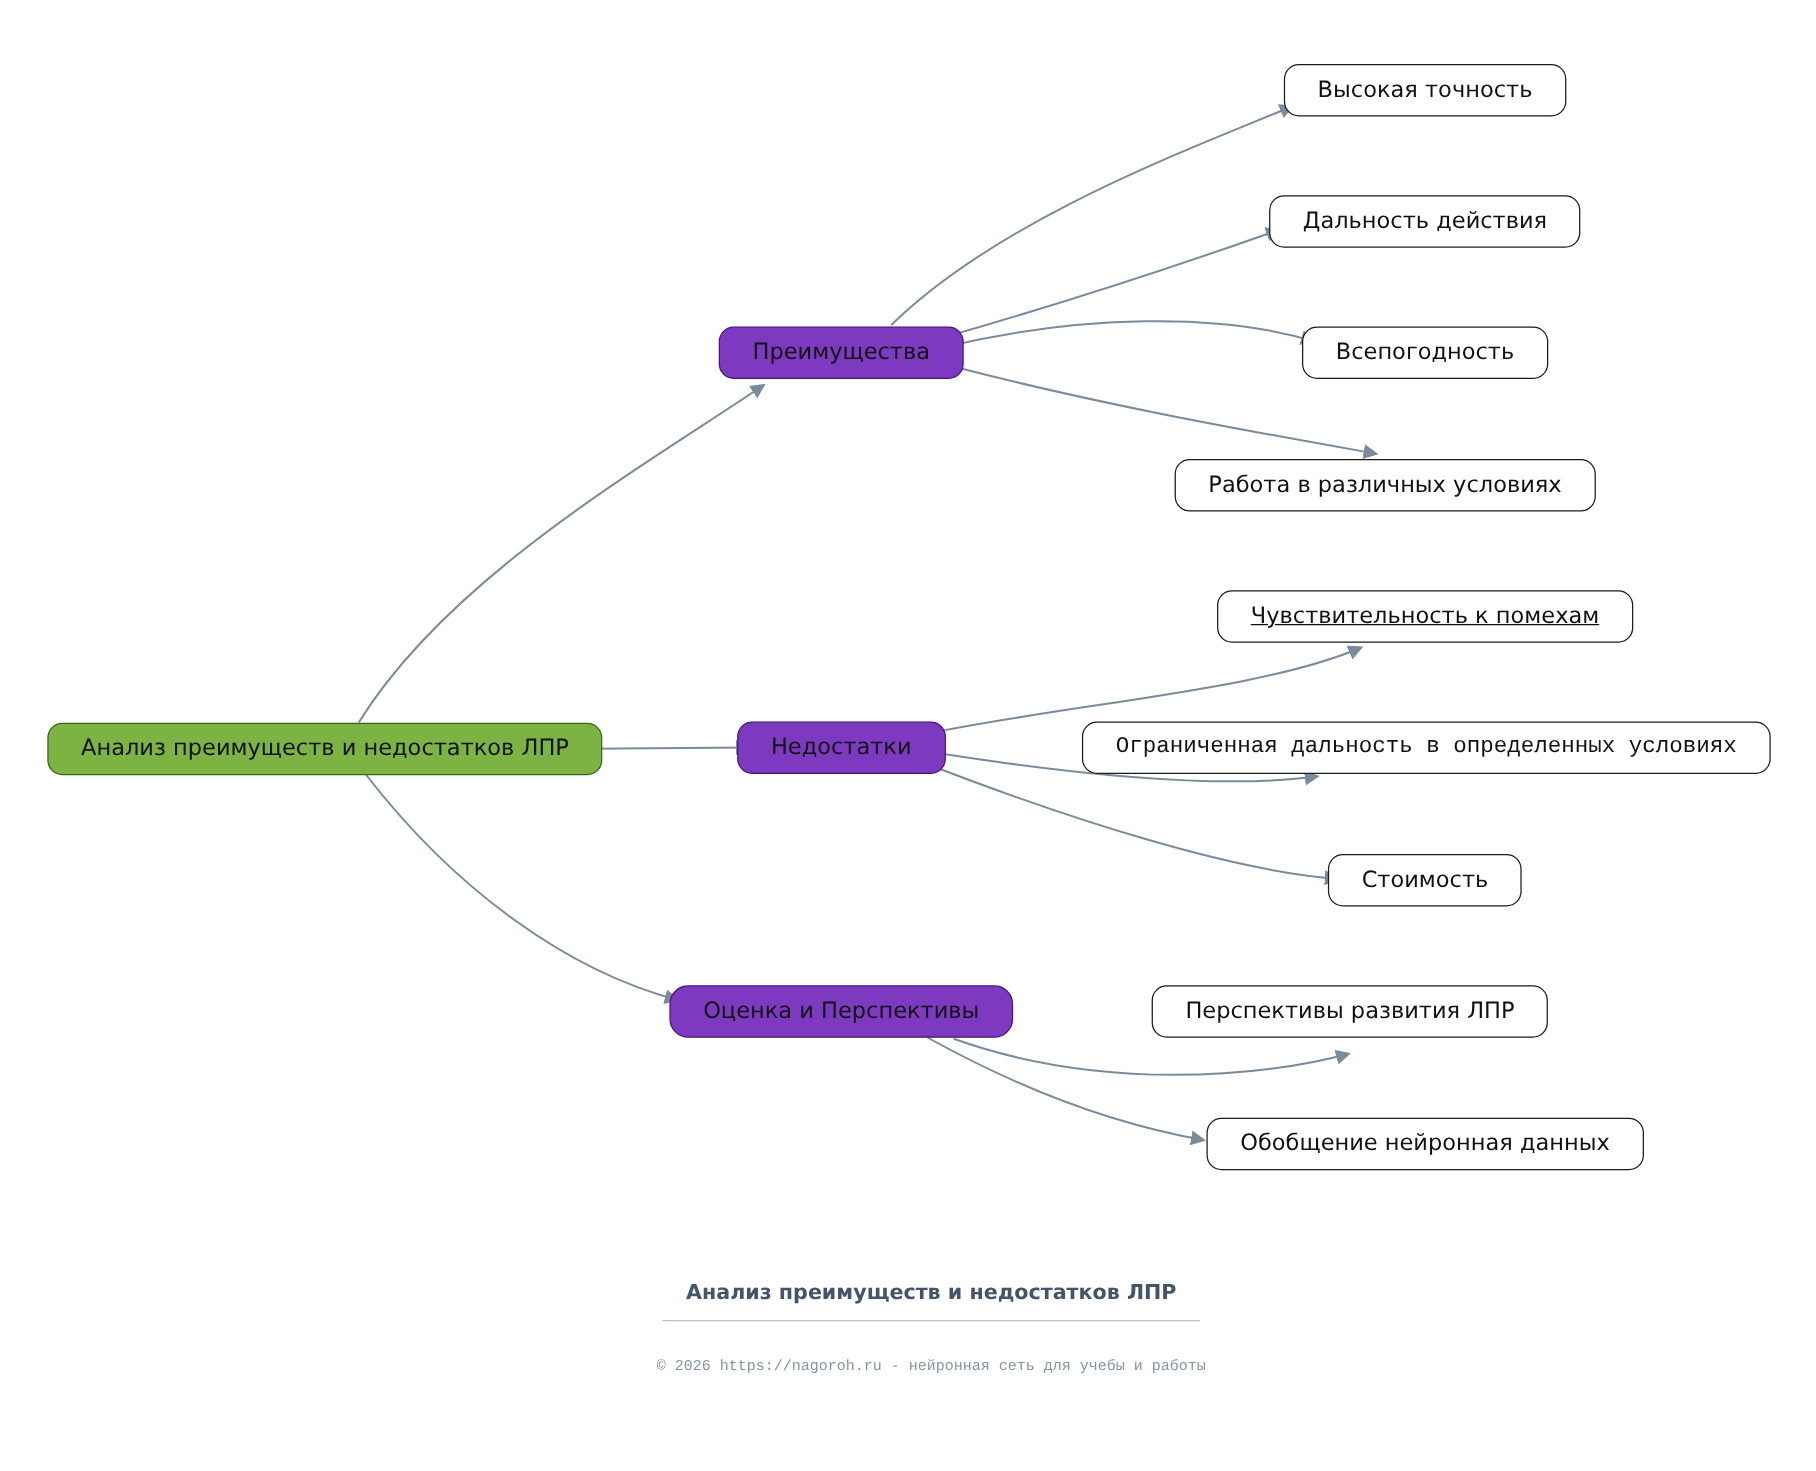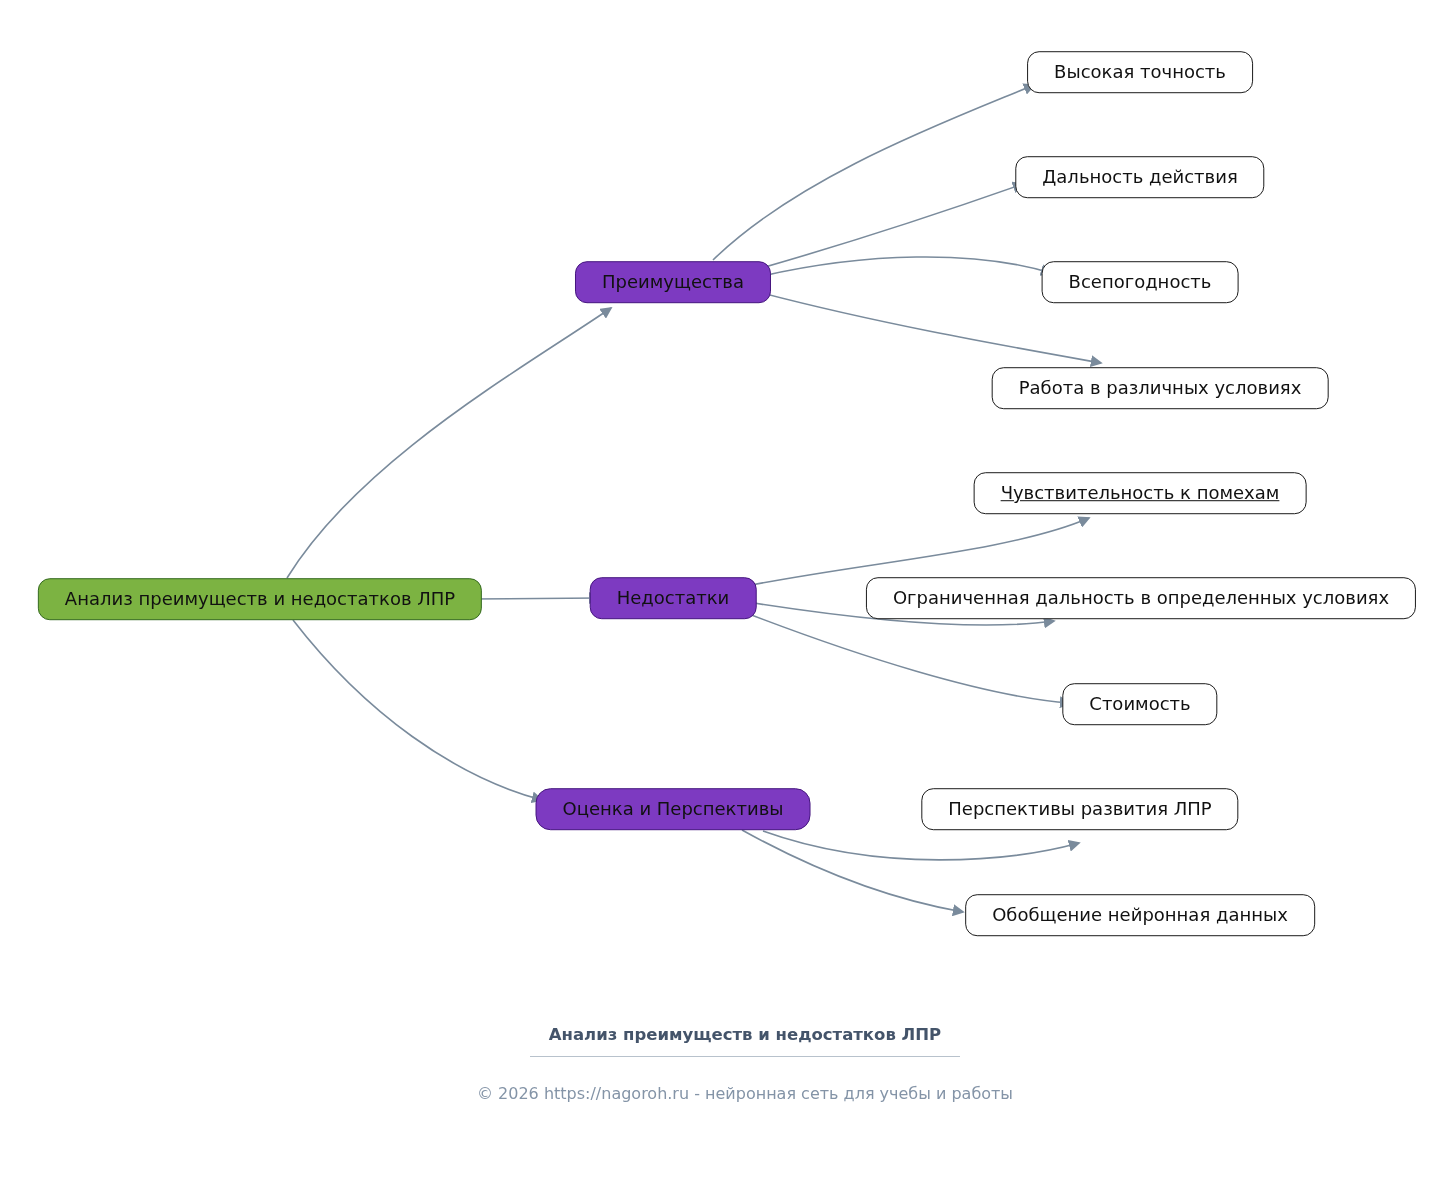--- a/index.html
+++ b/index.html
@@ -64,23 +64,24 @@
     transform: translateX(-50%);
     width: 430px;
     height: 0;
     border-top: 1px solid #b8c2cc;
   }
   .footer-copyright {
     position: absolute;
     left: 745px;
     top: 1093px;
     transform: translate(-50%, -50%);
-    font-size: 16px;
+    font-size: 12px;
     color: var(--footer-text-color, #8494a7);
     white-space: nowrap;
+    font-family: Liberation Mono, monospace;
   }
   .footer-copyright a {
     color: var(--footer-text-color, #8494a7);
     text-decoration: none;
   }
 </style>
 </head>
 <body>
 
 <div class="page">
@@ -110,24 +111,24 @@
 
   <div class="node root" style="left:260px; top:599px;">Анализ преимуществ и недостатков ЛПР</div>
 
   <div class="node branch" style="left:673px; top:282px;">Преимущества</div>
   <div class="node branch" style="left:673px; top:598px;">Недостатки</div>
   <div class="node branch" style="left:673px; top:809px;border-radius:15px;">Оценка и Перспективы</div>
 
   <div class="node leaf" style="left:1140px; top:72px;">Высокая точность</div>
   <div class="node leaf" style="left:1140px; top:177px;">Дальность действия</div>
   <div class="node leaf" style="left:1140px; top:282px;">Всепогодность</div>
-  <div class="node leaf" style="left:1160px; top:388px;">Работа в различных условиях</div>
+  <div class="node leaf" style="left:1108px; top:388px;">Работа в различных условиях</div>
 
   <div class="node leaf" style="left:1140px; top:493px;text-decoration:underline;">Чувствительность к помехам</div>
-  <div class="node leaf" style="left:1141px; top:598px;">Ограниченная дальность в определенных условиях</div>
+  <div class="node leaf" style="left:1141px; top:598px;font-family:Liberation Mono, monospace;">Ограниченная дальность в определенных условиях</div>
   <div class="node leaf" style="left:1140px; top:704px;">Стоимость</div>
 
   <div class="node leaf" style="left:1080px; top:809px;">Перспективы развития ЛПР</div>
   <div class="node leaf" style="left:1140px; top:915px;">Обобщение нейронная данных</div>
 
   <div class="footer-title">Анализ преимуществ и недостатков ЛПР</div>
   <div class="footer-rule"></div>
   <div class="footer-copyright">
     <span>© 2026 </span><a href="#">https://nagoroh.ru</a><span> - нейронная сеть для учебы и работы</span>
   </div>

